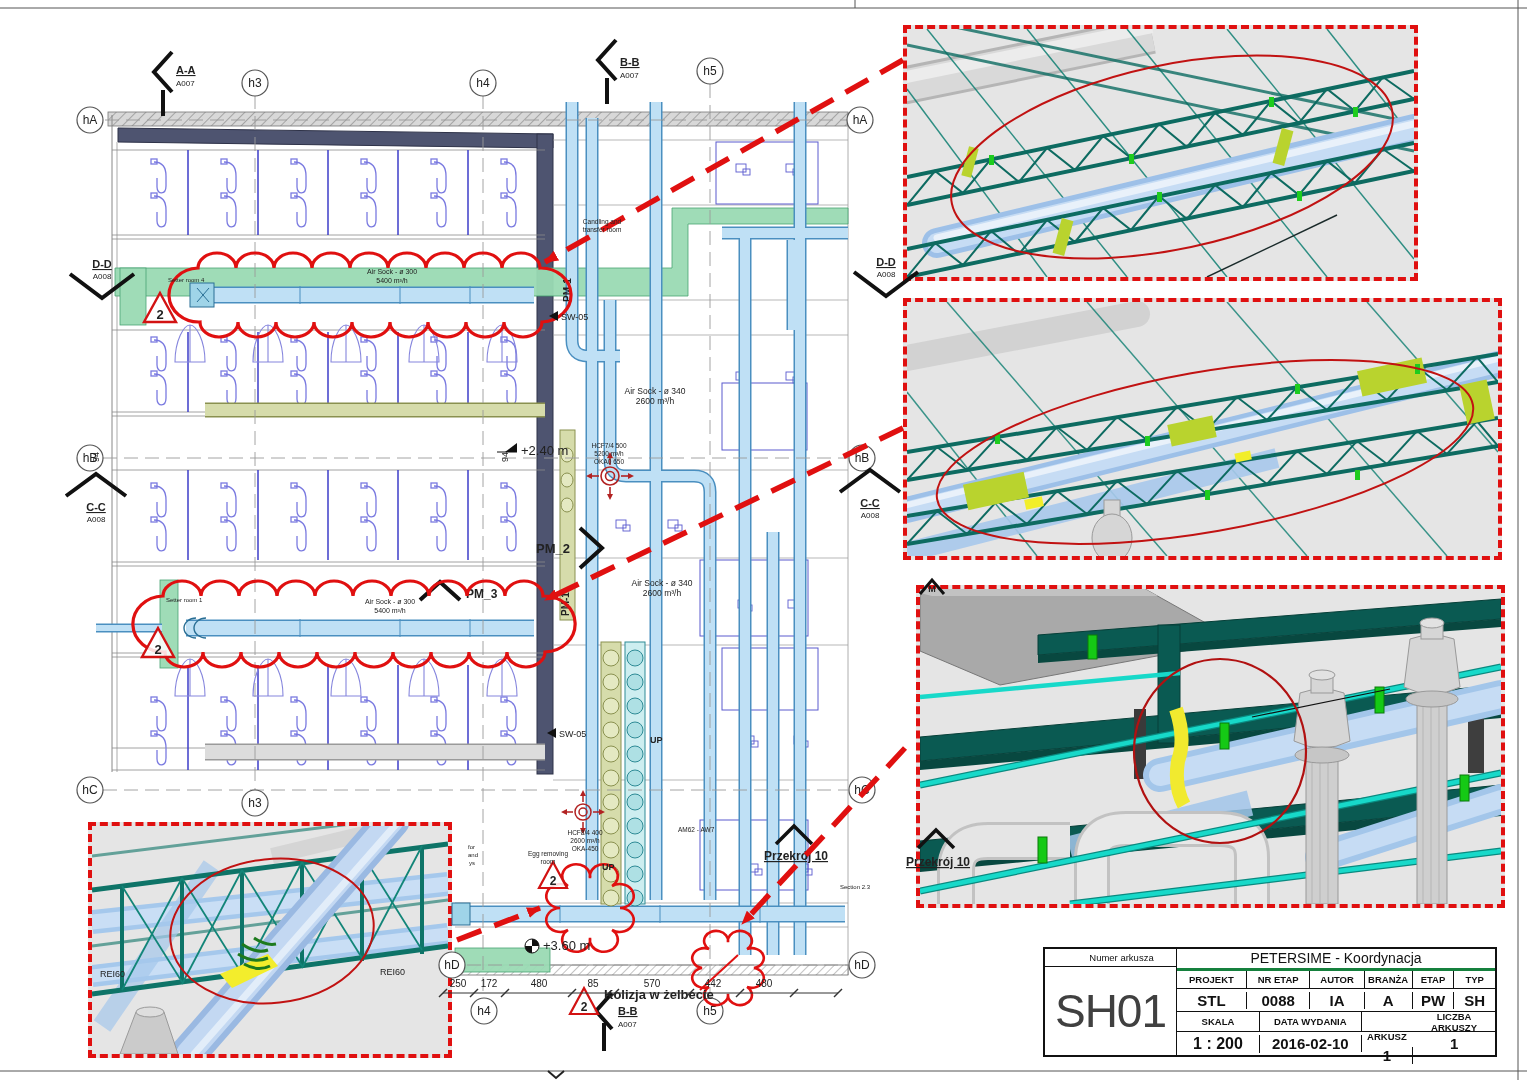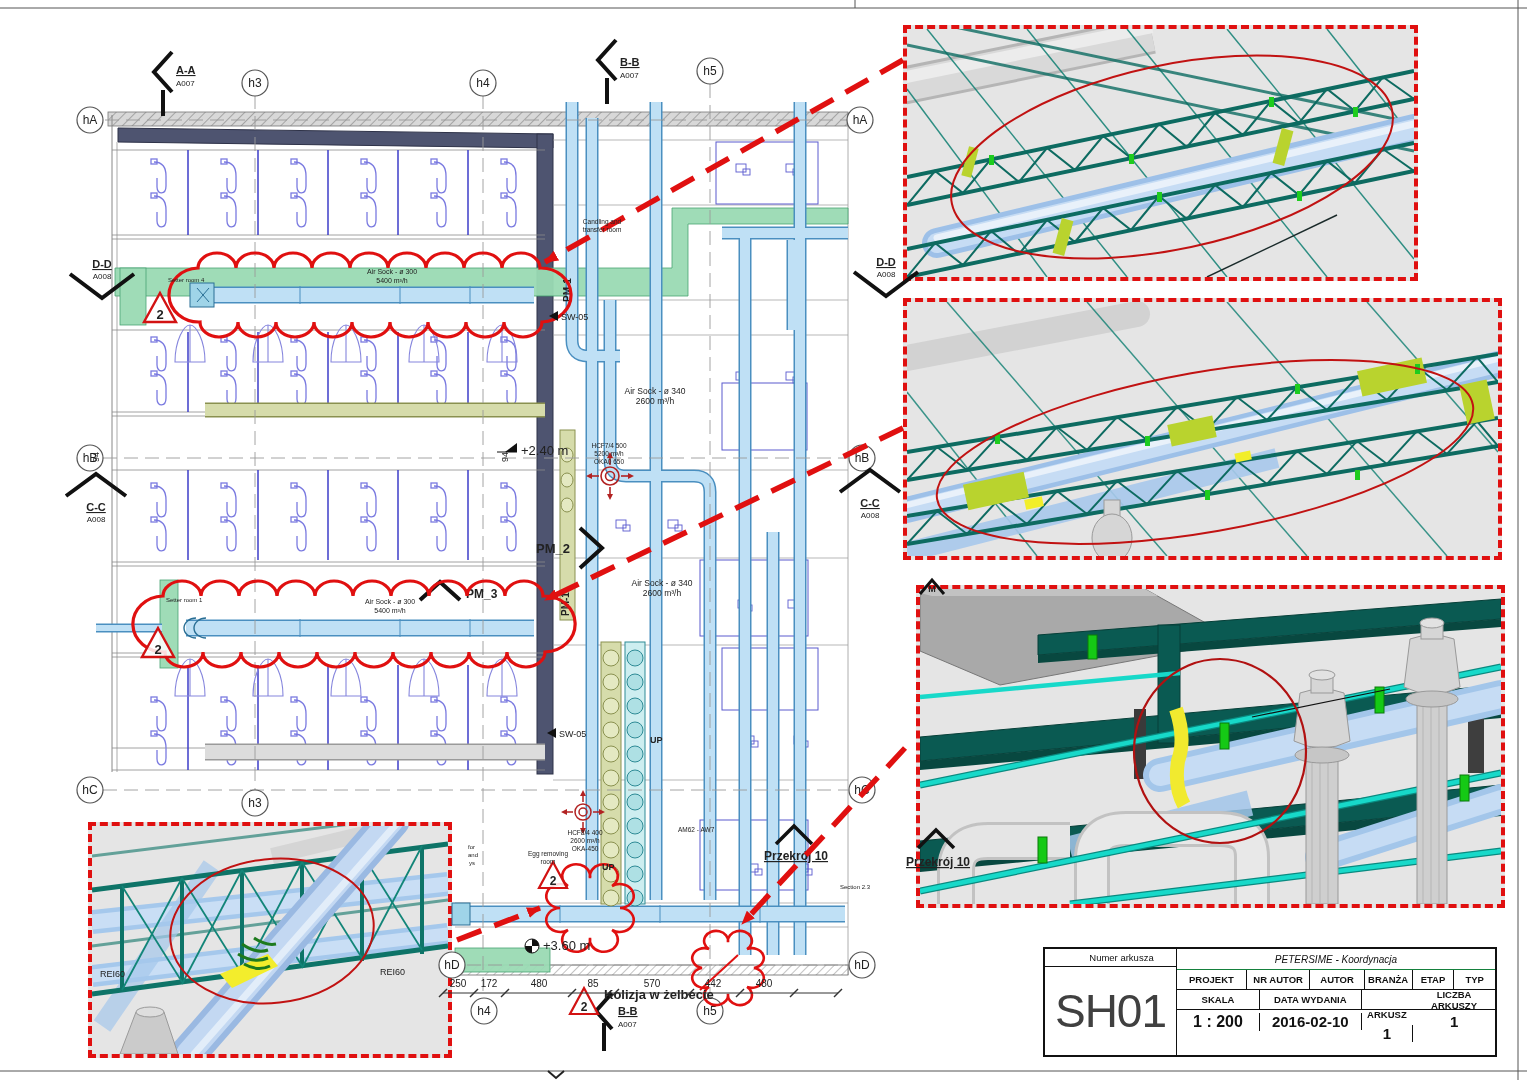--- a/index.html
+++ b/index.html
@@ -8,21 +8,21 @@
   svg text{font-family:"Liberation Sans",sans-serif;fill:#222;}
   .inset{position:absolute;border:4px dashed #e01010;background:#e5e5e5;box-sizing:border-box;z-index:1;}
   #main-svg{position:absolute;left:0;top:0;z-index:2;pointer-events:none;}
   
   #titleblock{position:absolute;left:1043px;top:947px;width:454px;height:110px;z-index:3;
               border:2px solid #111;background:#fff;display:flex;box-sizing:border-box;font-size:9.5px;color:#111;}
   #tb-left{width:131px;border-right:1.5px solid #111;display:flex;flex-direction:column;}
   #tb-numer{height:17px;border-bottom:1px solid #111;display:flex;align-items:center;justify-content:center;padding-left:22px;}
   #tb-sheetno{flex:1;display:flex;align-items:center;justify-content:center;font-size:46px;letter-spacing:-1px;color:#404040;}
   #tb-right{flex:1;display:flex;flex-direction:column;}
-  #tb-title{height:20px;border-bottom:1px solid #15803d;display:flex;align-items:center;justify-content:center;font-size:10px;font-style:italic;}
+  #tb-title{height:20px;border-bottom:3px solid #15803d;display:flex;align-items:center;justify-content:center;font-size:14px;}
   .tb-row{display:flex;border-bottom:1px solid #111;}
   .tb-row:last-child{border-bottom:none;}
   .tb-cell{border-right:1px solid #111;display:flex;align-items:center;justify-content:center;text-align:center;font-weight:bold;}
   .tb-cell:last-child{border-right:none;}
   .h20{height:19px;} .h23{height:23px;align-items:center;}
   .c-projekt{width:22%;} .c-nr{width:20%;} .c-autor{width:17%;} .c-branza{width:15%;} .c-etap{width:13%;} .c-typ{width:13%;}
   .c-skala{width:26%;} .c-data{width:32%;} .c-arkusz{width:16%;margin-top:24px;} .c-liczba{width:26%;}
   .val{font-size:15px;} .bold{font-weight:bold;}
 </style>
 </head>
@@ -784,25 +784,33 @@
 
   <div id="titleblock">
     <div id="tb-left">
       <div id="tb-numer">Numer arkusza</div>
       <div id="tb-sheetno">SH01</div>
     </div>
     <div id="tb-right">
       <div id="tb-title">PETERSIME - Koordynacja</div>
       <div class="tb-row h20">
         <div class="tb-cell c-projekt">PROJEKT</div>
-        <div class="tb-cell c-nr">NR AUTOR</div>
+        <div class="tb-cell c-nr">NR ETAP</div>
         <div class="tb-cell c-autor">AUTOR</div>
         <div class="tb-cell c-branza">BRANŻA</div>
         <div class="tb-cell c-etap">ETAP</div>
         <div class="tb-cell c-typ">TYP</div>
+      </div>
+      <div class="tb-row h23">
+        <div class="tb-cell c-projekt val bold">STL</div>
+        <div class="tb-cell c-nr val">0088</div>
+        <div class="tb-cell c-autor val">IA</div>
+        <div class="tb-cell c-branza val">A</div>
+        <div class="tb-cell c-etap val">PW</div>
+        <div class="tb-cell c-typ val">SH</div>
       </div>
       <div class="tb-row h20">
         <div class="tb-cell c-skala">SKALA</div>
         <div class="tb-cell c-data">DATA WYDANIA</div>
         <div class="tb-cell c-arkusz">ARKUSZ</div>
         <div class="tb-cell c-liczba">LICZBA ARKUSZY</div>
       </div>
       <div class="tb-row h23" style="border-bottom:none;">
         <div class="tb-cell c-skala" style="font-size:16px;">1 : 200</div>
         <div class="tb-cell c-data val bold">2016-02-10</div>

